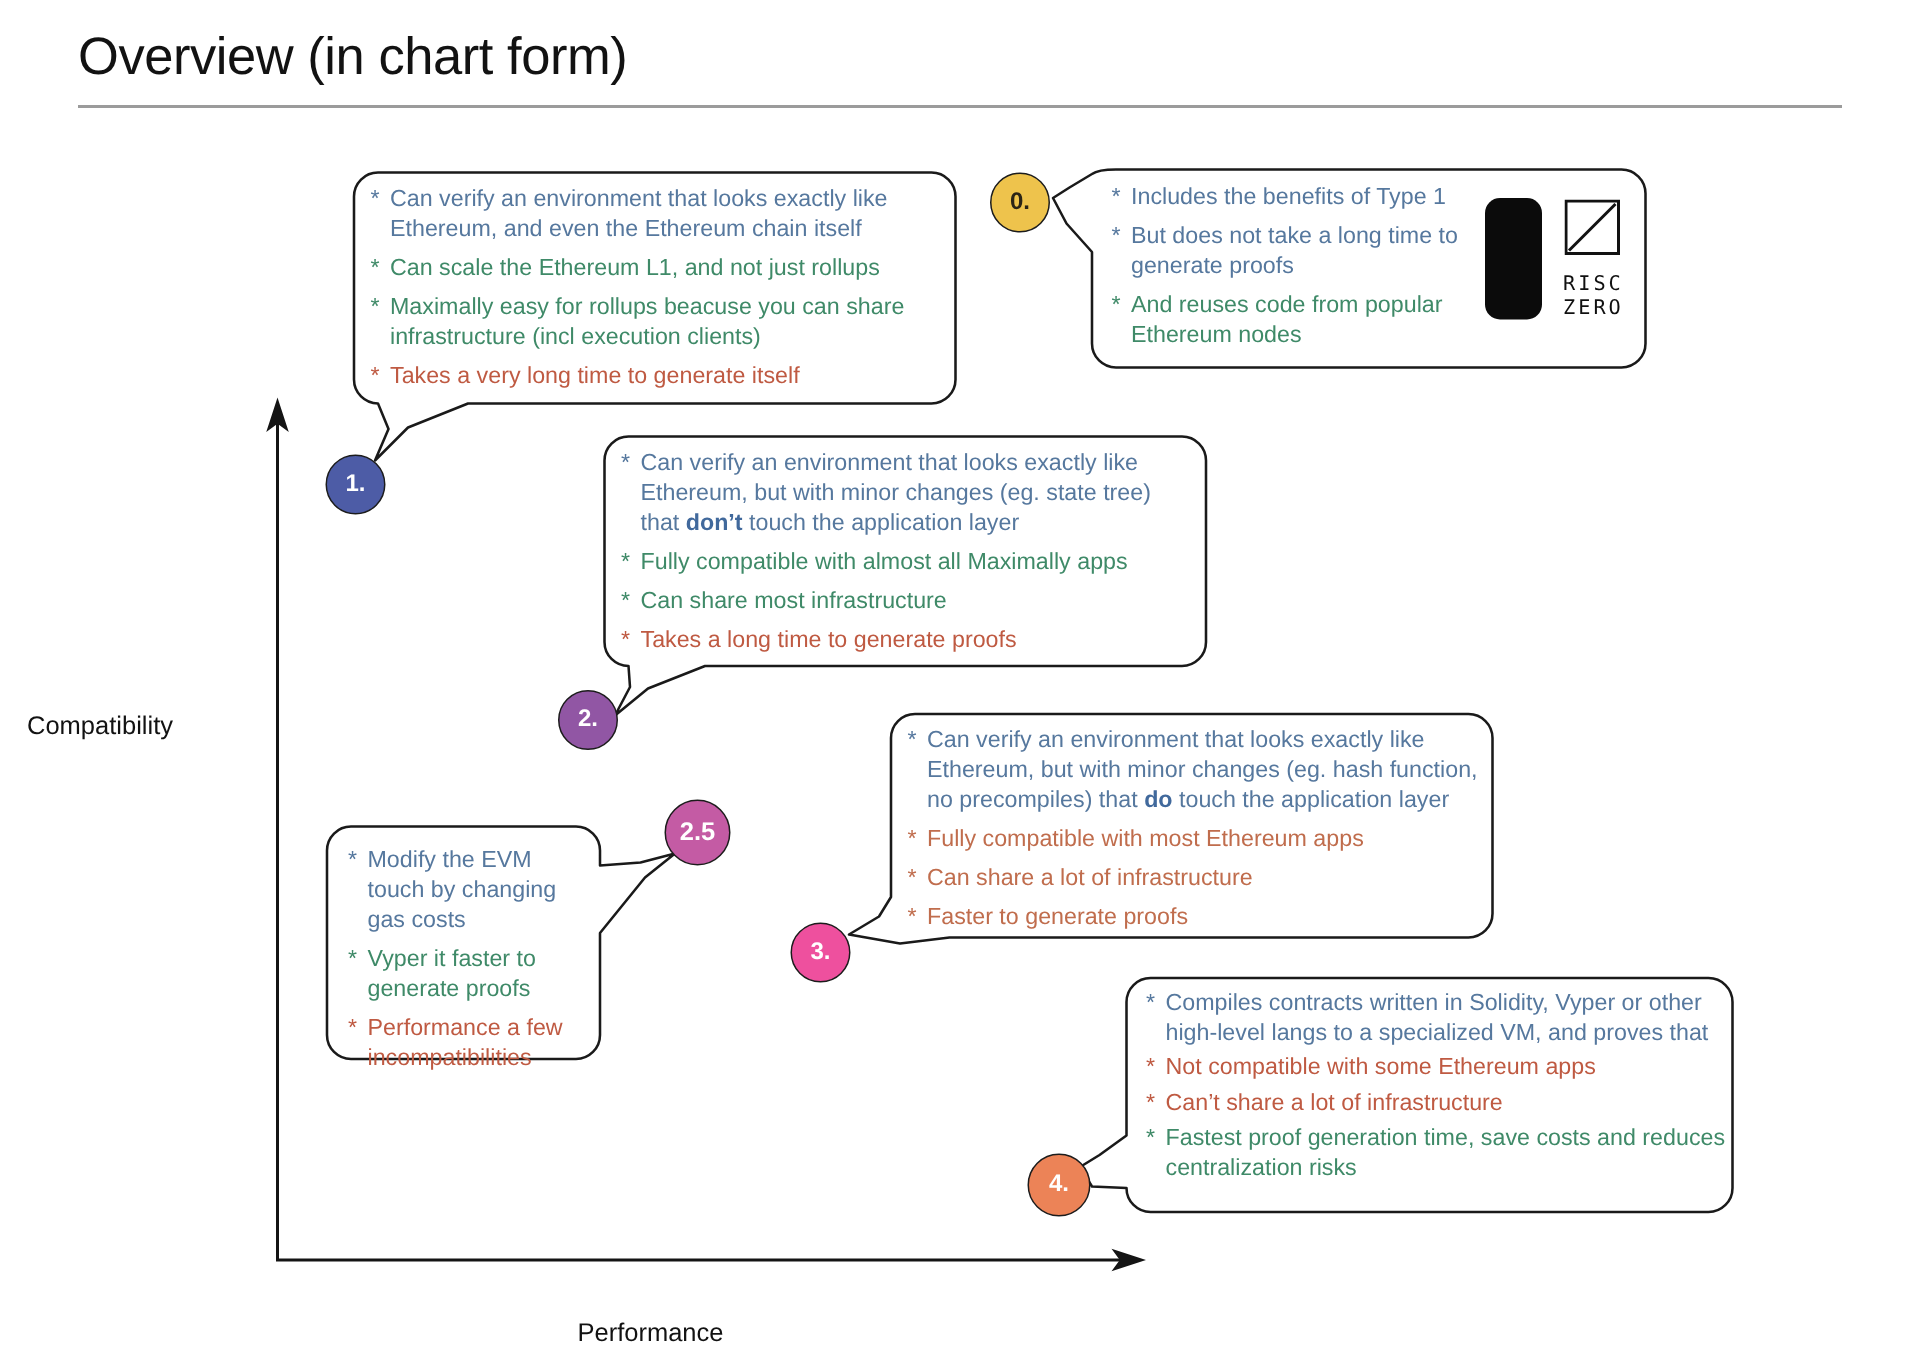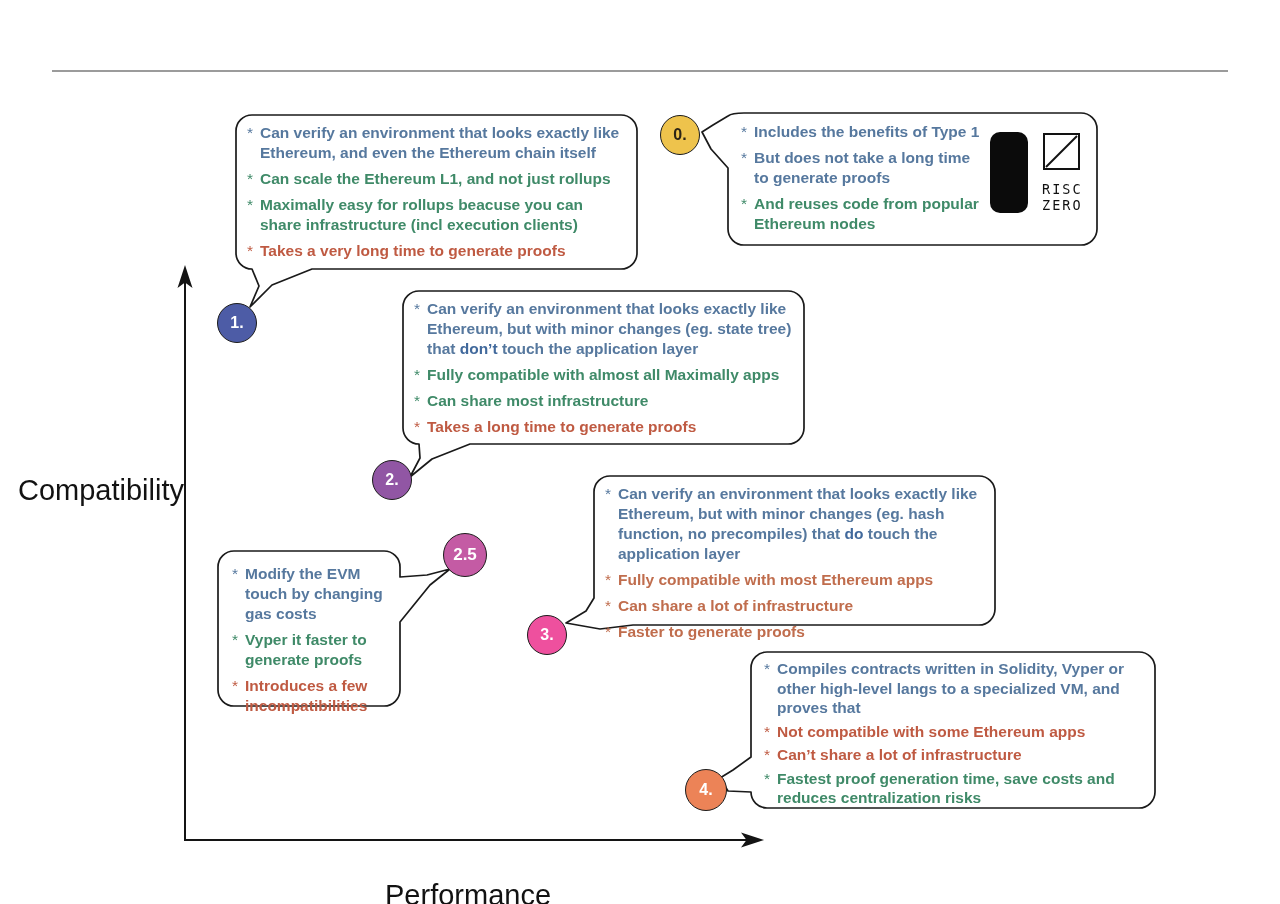--- a/index.html
+++ b/index.html
@@ -2,28 +2,28 @@
 <html style="--blue: #56789e; --bold_blue: #41699c; --green: #3f8a68; --red: #bf5a42; --orange: #c06d4d; --ink: #141414;"><head>
 <meta charset="utf-8">
 <style>
   html,body{margin:0;padding:0;background:#fff;}
   .stage{position:relative;width:1280px;height:904px;background:#ffffff;overflow:hidden;
          font-family:"Liberation Sans",sans-serif;color:#141414;}
   .layer{position:absolute;left:0;top:0;z-index:1;}
   .title{position:absolute;left:52px;top:18px;font-size:35px;font-weight:400;
          letter-spacing:-0.3px;color:#121212;z-index:2;}
   .rule{position:absolute;left:52px;top:70px;width:1176px;height:2px;background:#9b9b9b;z-index:2;}
-  .axis-label{position:absolute;z-index:2;font-size:29px;color:#121212;text-align:left;}
+  .axis-label{position:absolute;z-index:2;font-size:17px;color:#121212;text-align:left;}
   .ylab{left:18px;top:474px;width:150px;}
   .xlab{left:385px;top:856px;width:146px;margin-top:23px;}
 
   .notes{position:absolute;z-index:3;font-size:15.5px;line-height:20px;}
   .bullet{display:flex;margin-bottom:6px;}
   .bullet .ast{flex:none;width:13px;}
-  .bullet .bt{flex:1;font-weight:bold;}
+  .bullet .bt{flex:1;}
   .c-blue{color:var(--blue);}
   .c-green{color:var(--green);}
   .c-red{color:var(--red);}
   .c-orange{color:var(--orange);}
   .c-blue b{color:var(--bold_blue);text-align:right;}
 
   .t1{left:247px;top:123px;width:380px;}
   .t0{left:741px;top:122px;width:240px;}
   .t2{left:414px;top:299px;width:382px;}
   .t3{left:605px;top:484px;width:386px;}
@@ -45,20 +45,21 @@
   .logo-bar{position:absolute;left:0;top:0;width:38px;height:81px;border-radius:10px;background:#0b0b0b;}
   .logo-sq{position:absolute;left:53px;top:1px;width:37px;height:37px;}
   .logo-word{position:absolute;left:52px;top:49px;font-family:"DejaVu Sans Mono",monospace;
              font-size:13.5px;line-height:16px;letter-spacing:2px;color:#101010;text-align:center;}
 </style>
 </head>
 <body>
 
 <div class="stage">
 
+  <div class="title">Overview (in chart form)</div>
   <div class="rule"></div>
 
   <svg class="layer" width="1280" height="904" viewBox="0 0 1280 904">
     <g stroke="#141414" stroke-width="2" fill="none">
       <path d="M185 272 V 840"></path>
       <path d="M184 840 H 748"></path>
     </g>
     <path d="M185 265 L192.5 288 L185 282.5 L177.5 288 Z" fill="#141414"></path>
     <path d="M764 840 L741 832.5 L746.5 840 L741 847.5 Z" fill="#141414"></path>
 
@@ -83,21 +84,21 @@
       <div class="bullet c-green">
         <span class="ast">*</span>
         <span class="bt">Can scale the Ethereum L1, and not just rollups</span>
       </div>
       <div class="bullet c-green">
         <span class="ast">*</span>
         <span class="bt">Maximally easy for rollups beacuse you can share infrastructure (incl execution clients)</span>
       </div>
       <div class="bullet c-red">
         <span class="ast">*</span>
-        <span class="bt">Takes a very long time to generate proofs</span>
+        <span class="bt">Takes a very long time to generate itself</span>
       </div>
     </div>
   <div class="notes t0">
       <div class="bullet c-blue">
         <span class="ast">*</span>
         <span class="bt">Includes the benefits of Type 1</span>
       </div>
       <div class="bullet c-blue">
         <span class="ast">*</span>
         <span class="bt">But does not take a long time to generate proofs</span>
@@ -147,21 +148,21 @@
       <div class="bullet c-blue">
         <span class="ast">*</span>
         <span class="bt">Modify the EVM touch by changing gas costs</span>
       </div>
       <div class="bullet c-green">
         <span class="ast">*</span>
         <span class="bt">Vyper it faster to generate proofs</span>
       </div>
       <div class="bullet c-red">
         <span class="ast">*</span>
-        <span class="bt">Introduces a few incompatibilities</span>
+        <span class="bt">Performance a few incompatibilities</span>
       </div>
     </div>
   <div class="notes t4">
       <div class="bullet c-blue">
         <span class="ast">*</span>
         <span class="bt">Compiles contracts written in Solidity, Vyper or other high-level langs to a specialized VM, and proves that</span>
       </div>
       <div class="bullet c-red">
         <span class="ast">*</span>
         <span class="bt">Not compatible with some Ethereum apps</span>

